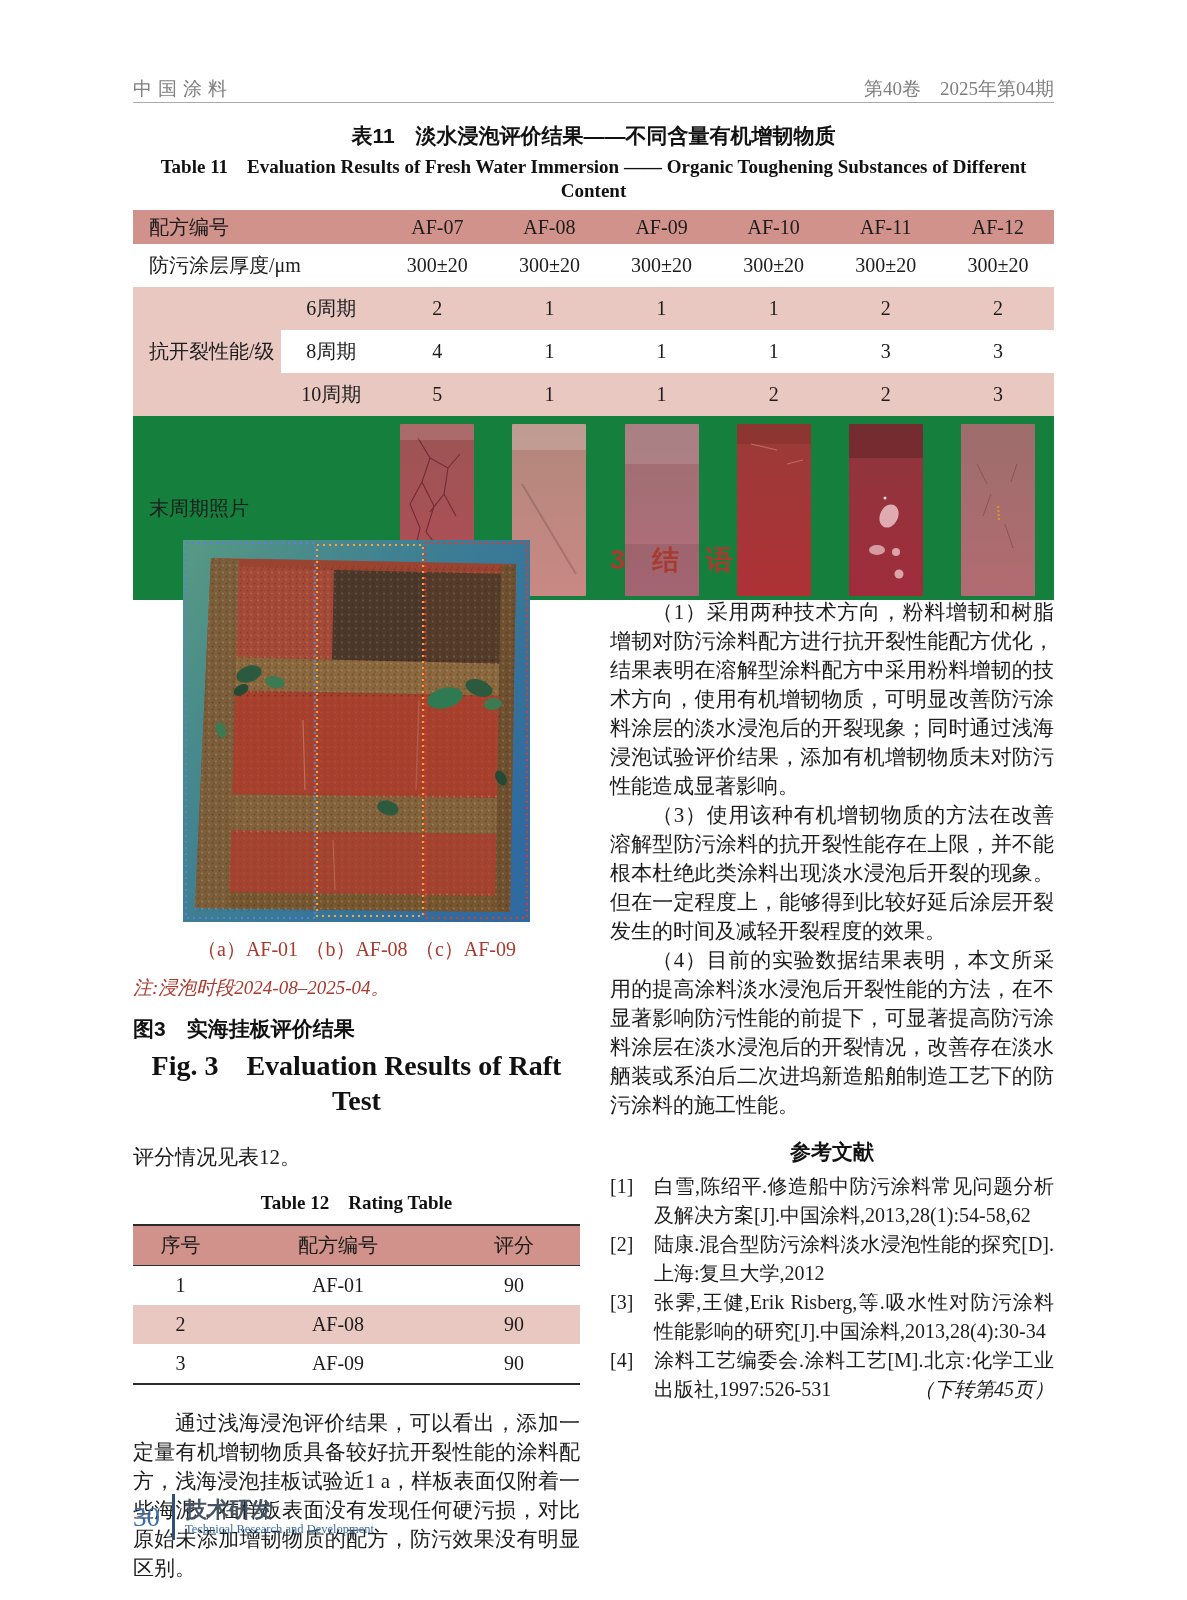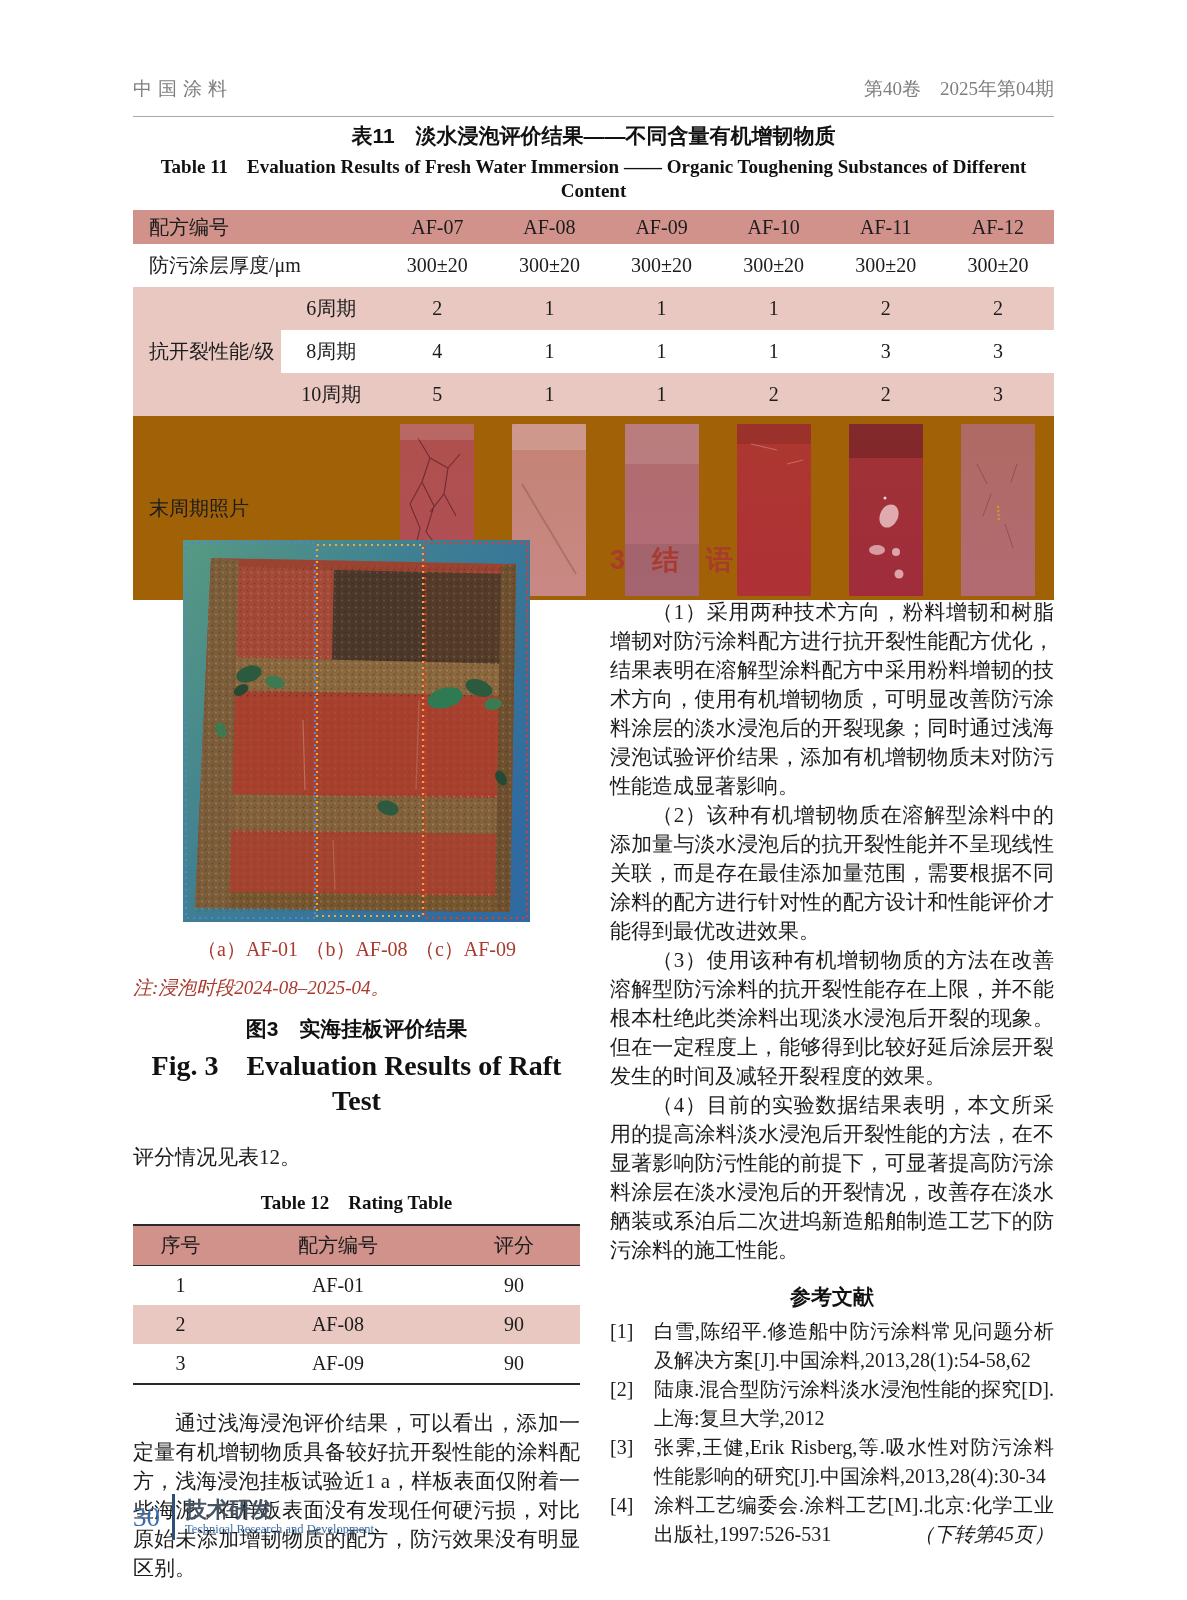--- a/index.html
+++ b/index.html
@@ -2,51 +2,51 @@
 <html style="--pink-dark: #d0928a; --pink-light: #e9c8c2; --accent-red: #a93a2e; --footer-blue: #3a6ca8; --footer-dark: #475562; --overlay-blue: #5b7fd4; --overlay-orange: #f2a93b; --overlay-red: #e2392b;"><head>
 <meta charset="utf-8">
 <style>
   html,body{margin:0;padding:0;background:#e8e8e8;}
   .page{position:relative;width:1187px;height:1600px;margin:0 auto;background:#ffffff;
         font-family:"Liberation Serif",serif;color:#1c1c1c;overflow:hidden;}
 
   
   .runhead{position:absolute;top:76px;left:133px;width:921px;display:flex;
            justify-content:space-between;align-items:flex-end;
-           border-bottom:1px solid #a9a9a9;padding-bottom:14px;
+           border-bottom:1px solid #a9a9a9;
            font-size:19px;color:#7f7f7f;}
   .runhead .jname{letter-spacing:6px;}
 
   
   .t11-block{position:absolute;top:122px;left:133px;width:921px;}
   .tbl-title-zh{text-align:center;font-family:"Liberation Sans",sans-serif;font-weight:bold;
                 font-size:21px;color:#111;}
   .tbl-title-en{text-align:center;font-weight:bold;font-size:19px;margin-top:4px;color:#111;}
   table.t11{width:100%;border-collapse:collapse;margin-top:8px;table-layout:fixed;font-size:20px;}
   table.t11 td{text-align:center;padding:0;height:43px;vertical-align:middle;}
   table.t11 tr.hd td{background:var(--pink-dark);height:34px;}
   table.t11 tr.rp td{background:var(--pink-light);}
   table.t11 tr.rw td{background:#fff;}
   table.t11 td.lbl{text-align:left;padding-left:16px;}
   table.t11 td.spanlbl{background:var(--pink-light);text-align:left;padding-left:16px;}
-  table.t11 tr.photorow td{background:#a16207;height:184px;}
+  table.t11 tr.photorow td{background:#15803d;height:184px;}
   .photo{width:74px;height:172px;margin:4px auto 0;position:relative;border-radius:1px;overflow:hidden;}
   .photo svg{position:absolute;inset:0;}
 
   
   .cols{position:absolute;top:540px;left:133px;width:921px;display:flex;gap:30px;}
   .colL{width:447px;}
   .colR{width:444px;}
 
   
   .fig-wrap{width:347px;margin:0 auto;}
   .fig-captions{width:347px;margin:10px auto 12px;display:flex;justify-content:space-between;
                 padding:0 14px;box-sizing:border-box;font-size:20px;color:var(--accent-red);}
   .fig-note{margin-top:6px;font-size:19px;font-style:italic;color:var(--accent-red);}
-  .fig-title-zh{margin-top:14px;text-align:center;font-family:"Liberation Sans",sans-serif;
+  .fig-title-zh{margin-top:14px;font-family:"Liberation Sans",sans-serif;
                 font-weight:bold;font-size:21px;color:#111;}
   .fig-title-en{margin-top:4px;text-align:center;font-weight:bold;font-size:28px;color:#111;}
 
   .lead-in{margin-top:26px;font-size:21px;line-height:29px;}
 
   
   .t12-titles{margin-top:18px;}
   table.t12{width:100%;border-collapse:collapse;margin-top:8px;font-size:20px;
             border-top:2px solid #2b2b2b;border-bottom:2px solid #2b2b2b;}
   table.t12 td,table.t12 th{text-align:center;height:37px;font-weight:normal;}
@@ -319,21 +319,20 @@
           </tbody>
       </table>
 
       <p class="body-par">通过浅海浸泡评价结果，可以看出，添加一定量有机增韧物质具备较好抗开裂性能的涂料配方，浅海浸泡挂板试验近1 a，样板表面仅附着一些海泥，在样板表面没有发现任何硬污损，对比原始未添加增韧物质的配方，防污效果没有明显区别。</p>
     </div>
 
     <div class="colR">
       <div class="sec-head">3　结　语</div>
       <div class="concl" id="concl-paras">
           <p>（1）采用两种技术方向，粉料增韧和树脂增韧对防污涂料配方进行抗开裂性能配方优化，结果表明在溶解型涂料配方中采用粉料增韧的技术方向，使用有机增韧物质，可明显改善防污涂料涂层的淡水浸泡后的开裂现象；同时通过浅海浸泡试验评价结果，添加有机增韧物质未对防污性能造成显著影响。</p>
-          <p>（2）该种有机增韧物质在溶解型涂料中的添加量与淡水浸泡后的抗开裂性能并不呈现线性关联，而是存在最佳添加量范围，需要根据不同涂料的配方进行针对性的配方设计和性能评价才能得到最优改进效果。</p>
           <p>（3）使用该种有机增韧物质的方法在改善溶解型防污涂料的抗开裂性能存在上限，并不能根本杜绝此类涂料出现淡水浸泡后开裂的现象。但在一定程度上，能够得到比较好延后涂层开裂发生的时间及减轻开裂程度的效果。</p>
           <p>（4）目前的实验数据结果表明，本文所采用的提高涂料淡水浸泡后开裂性能的方法，在不显著影响防污性能的前提下，可显著提高防污涂料涂层在淡水浸泡后的开裂情况，改善存在淡水舾装或系泊后二次进坞新造船舶制造工艺下的防污涂料的施工性能。</p>
         </div>
       <div class="ref-head">参考文献</div>
       <div id="ref-list">
           <div class="ref">
             <span class="ref-n">[1]</span>
             <span class="ref-t">白雪,陈绍平.修造船中防污涂料常见问题分析及解决方案[J].中国涂料,2013,28(1):54-58,62</span>
           </div>
           <div class="ref">

